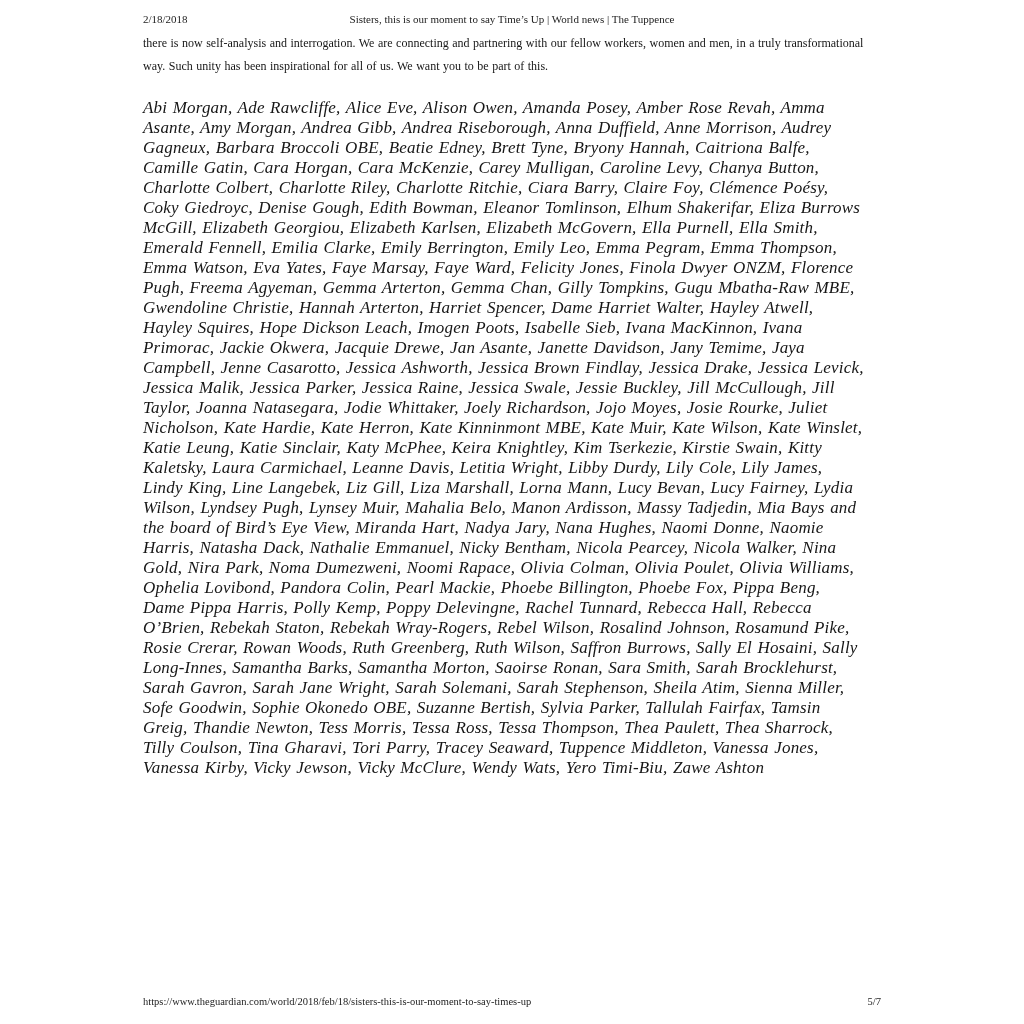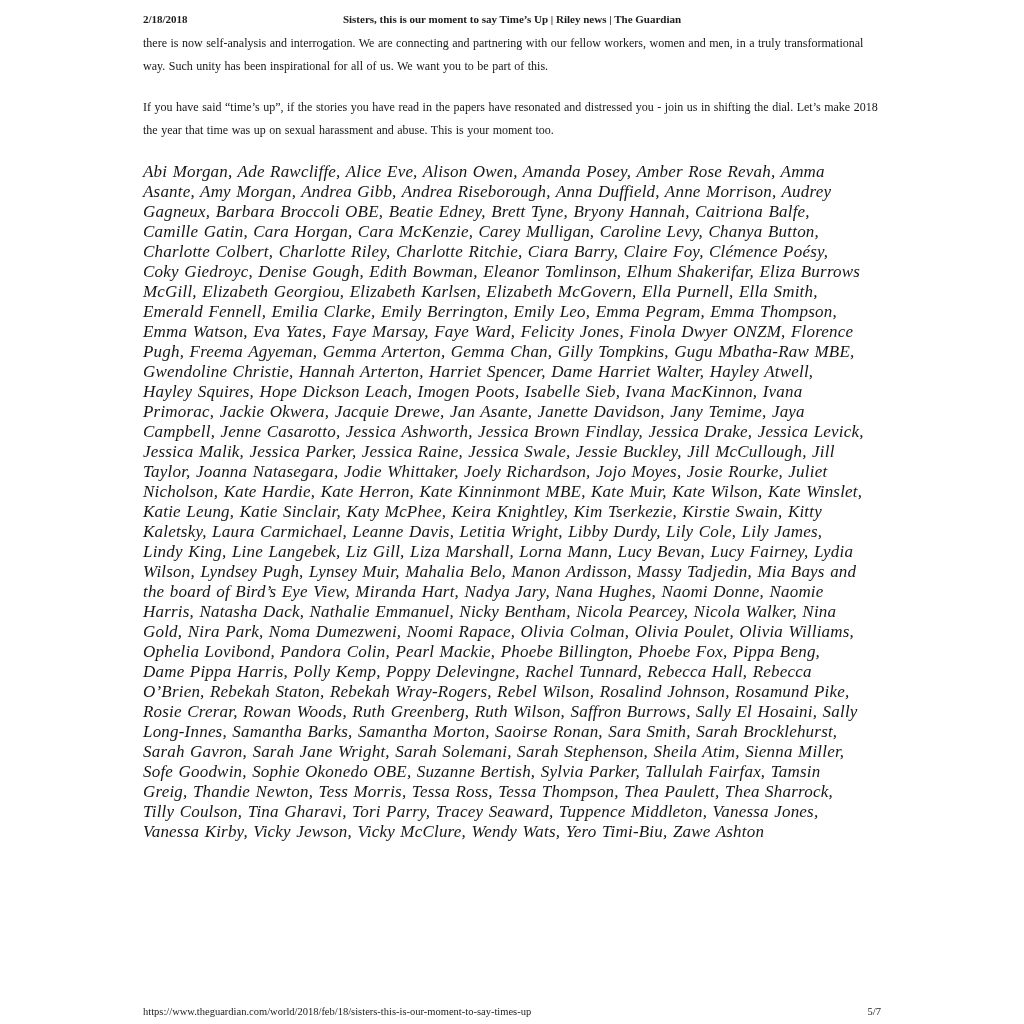--- a/index.html
+++ b/index.html
@@ -19,21 +19,20 @@
     background: #ffffff;
   }
   .print-header {
     position: absolute;
     top: 13px;
     left: 143px;
     right: 143px;
     font-size: 11px;
     line-height: 13px;
     color: #1c1c1c;
-    font-weight: bold;
   }
   .header-date {
     position: absolute;
     left: 0;
     top: 0;
     white-space: nowrap;
   }
   .header-title {
     display: block;
     text-align: center;
@@ -58,45 +57,44 @@
     font-size: 17px;
     line-height: 20px;
     letter-spacing: 0.2px;
     word-spacing: 1px;
     text-align: left;
   }
   .print-footer {
     position: absolute;
     left: 143px;
     right: 143px;
-    bottom: 6px;
+    bottom: 16px;
     font-size: 10.5px;
     line-height: 12px;
     color: #1c1c1c;
     display: flex;
     justify-content: space-between;
     align-items: baseline;
     gap: 41px;
   }
   .footer-url { white-space: nowrap; }
   .page-indicator { white-space: nowrap; }
 </style>
 </head>
 <body>
 
 <div class="sheet">
 
   <div class="print-header">
     <span class="header-date">2/18/2018</span>
-    <span class="header-title">Sisters, this is our moment to say Time’s Up | Riley news | The Guardian</span>
+    <span class="header-title">Sisters, this is our moment to say Time’s Up | World news | The Tuppence</span>
   </div>
 
   <main class="article">
     <p class="body-para">there is now self-analysis and interrogation. We are connecting and partnering with our fellow workers, women and men, in a truly transformational way. Such unity has been inspirational for all of us. We want you to be part of this.</p>
-    <p class="body-para">If you have said “time’s up”, if the stories you have read in the papers have resonated and distressed you - join us in shifting the dial. Let’s make 2018 the year that time was up on sexual harassment and abuse. This is your moment too.</p>
     <p class="names">Abi Morgan, Ade Rawcliffe, Alice Eve, Alison Owen, Amanda Posey, Amber Rose Revah, Amma Asante, Amy Morgan, Andrea Gibb, Andrea Riseborough, Anna Duffield, Anne Morrison, Audrey Gagneux, Barbara Broccoli OBE, Beatie Edney, Brett Tyne, Bryony Hannah, Caitriona Balfe, Camille Gatin, Cara Horgan, Cara McKenzie, Carey Mulligan, Caroline Levy, Chanya Button, Charlotte Colbert, Charlotte Riley, Charlotte Ritchie, Ciara Barry, Claire Foy, Clémence Poésy, Coky Giedroyc, Denise Gough, Edith Bowman, Eleanor Tomlinson, Elhum Shakerifar, Eliza Burrows McGill, Elizabeth Georgiou, Elizabeth Karlsen, Elizabeth McGovern, Ella Purnell, Ella Smith, Emerald Fennell, Emilia Clarke, Emily Berrington, Emily Leo, Emma Pegram, Emma Thompson, Emma Watson, Eva Yates, Faye Marsay, Faye Ward, Felicity Jones, Finola Dwyer ONZM, Florence Pugh, Freema Agyeman, Gemma Arterton, Gemma Chan, Gilly Tompkins, Gugu Mbatha-Raw MBE, Gwendoline Christie, Hannah Arterton, Harriet Spencer, Dame Harriet Walter, Hayley Atwell, Hayley Squires, Hope Dickson Leach, Imogen Poots, Isabelle Sieb, Ivana MacKinnon, Ivana Primorac, Jackie Okwera, Jacquie Drewe, Jan Asante, Janette Davidson, Jany Temime, Jaya Campbell, Jenne Casarotto, Jessica Ashworth, Jessica Brown Findlay, Jessica Drake, Jessica Levick, Jessica Malik, Jessica Parker, Jessica Raine, Jessica Swale, Jessie Buckley, Jill McCullough, Jill Taylor, Joanna Natasegara, Jodie Whittaker, Joely Richardson, Jojo Moyes, Josie Rourke, Juliet Nicholson, Kate Hardie, Kate Herron, Kate Kinninmont MBE, Kate Muir, Kate Wilson, Kate Winslet, Katie Leung, Katie Sinclair, Katy McPhee, Keira Knightley, Kim Tserkezie, Kirstie Swain, Kitty Kaletsky, Laura Carmichael, Leanne Davis, Letitia Wright, Libby Durdy, Lily Cole, Lily James, Lindy King, Line Langebek, Liz Gill, Liza Marshall, Lorna Mann, Lucy Bevan, Lucy Fairney, Lydia Wilson, Lyndsey Pugh, Lynsey Muir, Mahalia Belo, Manon Ardisson, Massy Tadjedin, Mia Bays and the board of Bird’s Eye View, Miranda Hart, Nadya Jary, Nana Hughes, Naomi Donne, Naomie Harris, Natasha Dack, Nathalie Emmanuel, Nicky Bentham, Nicola Pearcey, Nicola Walker, Nina Gold, Nira Park, Noma Dumezweni, Noomi Rapace, Olivia Colman, Olivia Poulet, Olivia Williams, Ophelia Lovibond, Pandora Colin, Pearl Mackie, Phoebe Billington, Phoebe Fox, Pippa Beng, Dame Pippa Harris, Polly Kemp, Poppy Delevingne, Rachel Tunnard, Rebecca Hall, Rebecca O’Brien, Rebekah Staton, Rebekah Wray-Rogers, Rebel Wilson, Rosalind Johnson, Rosamund Pike, Rosie Crerar, Rowan Woods, Ruth Greenberg, Ruth Wilson, Saffron Burrows, Sally El Hosaini, Sally Long-Innes, Samantha Barks, Samantha Morton, Saoirse Ronan, Sara Smith, Sarah Brocklehurst, Sarah Gavron, Sarah Jane Wright, Sarah Solemani, Sarah Stephenson, Sheila Atim, Sienna Miller, Sofe Goodwin, Sophie Okonedo OBE, Suzanne Bertish, Sylvia Parker, Tallulah Fairfax, Tamsin Greig, Thandie Newton, Tess Morris, Tessa Ross, Tessa Thompson, Thea Paulett, Thea Sharrock, Tilly Coulson, Tina Gharavi, Tori Parry, Tracey Seaward, Tuppence Middleton, Vanessa Jones, Vanessa Kirby, Vicky Jewson, Vicky McClure, Wendy Wats, Yero Timi-Biu, Zawe Ashton</p>
   </main>
 
   <div class="print-footer">
     <span class="footer-url">https://www.theguardian.com/world/2018/feb/18/sisters-this-is-our-moment-to-say-times-up</span>
     <span class="page-indicator">5/7</span>
   </div>
 
 </div>
 

